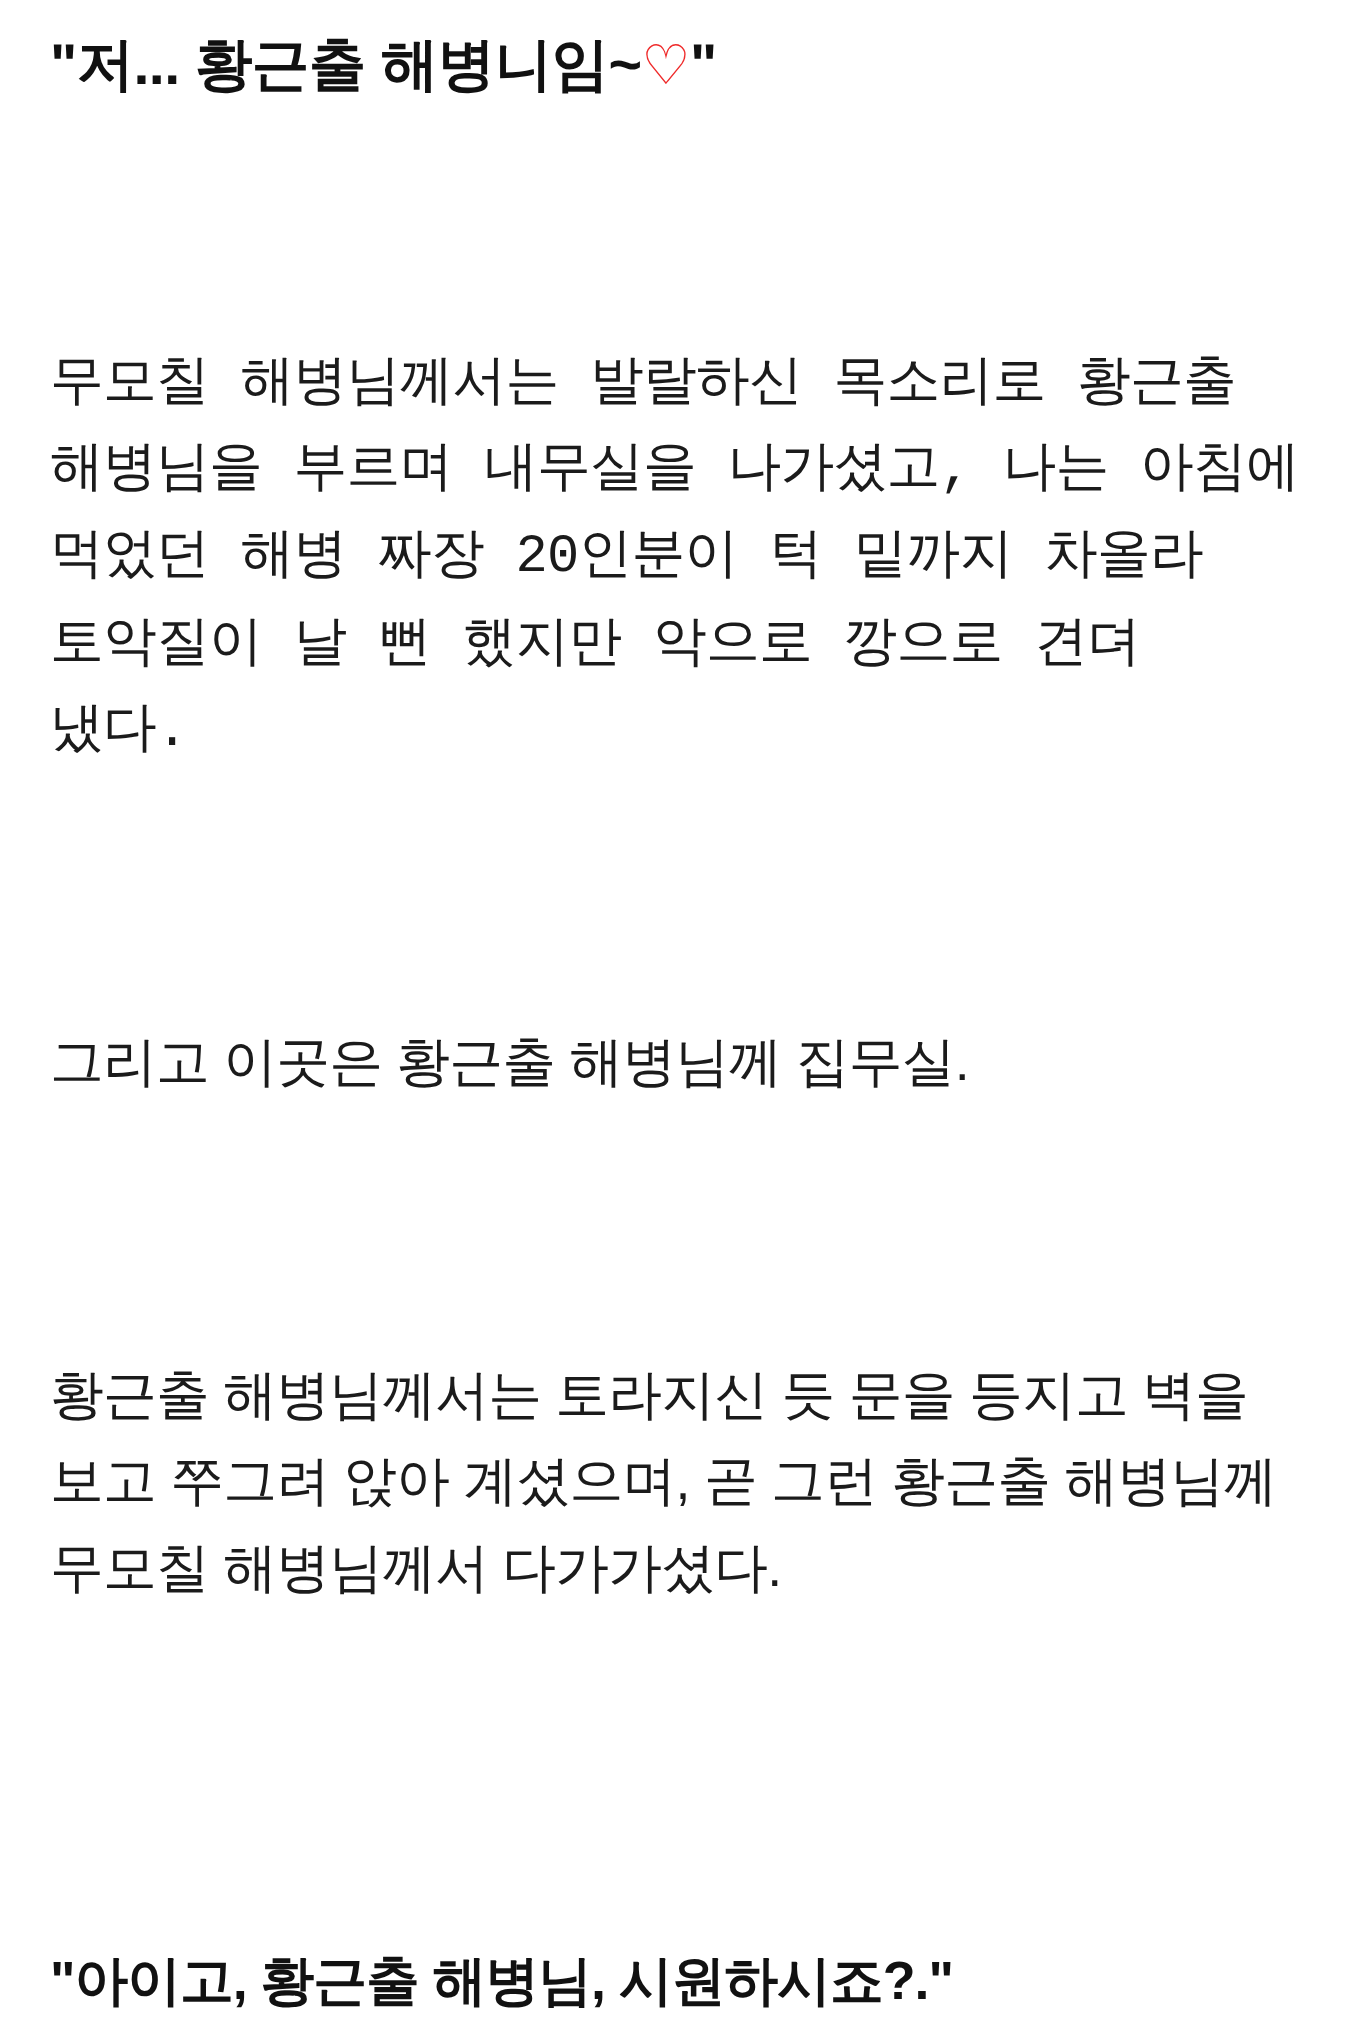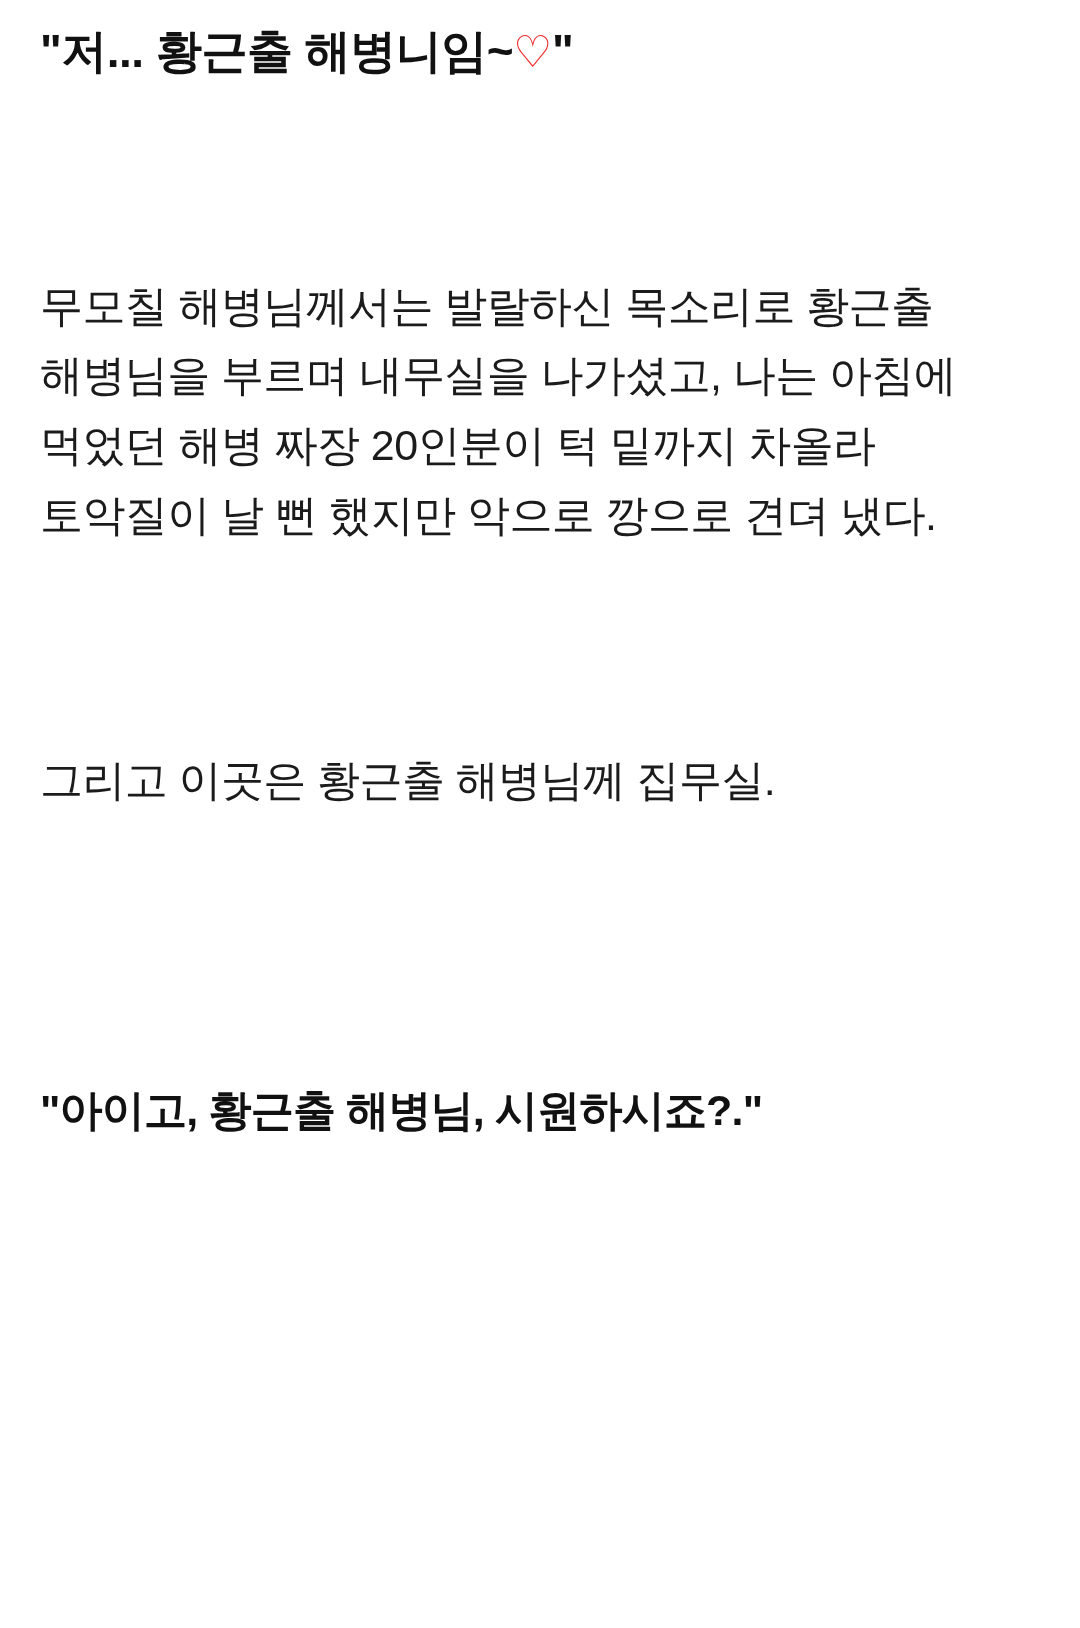--- a/index.html
+++ b/index.html
@@ -39,21 +39,21 @@
   }
   .para {
     font-size: 43px;
     line-height: 1.62;
     letter-spacing: -0.6px;
     color: #1b1b1b;
     margin: 0;
     font-weight: 400;
     word-break: keep-all;
   }
-  .block-1 { margin-top: 190px; }
+  .block-1 { margin-top: 190px; font-family: Liberation Mono, monospace; }
   .block-2 { margin-top: 196px; }
   .block-3 { margin-top: 196px; }
   .quote-line {
     font-size: 43px;
     font-weight: 700;
     line-height: 1.5;
     letter-spacing: -0.8px;
     color: #111111;
     margin: 0;
     margin-top: 262px;
@@ -64,16 +64,17 @@
 <body>
 
 <div class="page">
 
   <h1 class="heading"><span>"저... 황근출 해병니임~</span><span class="heart" style="color: rgb(239, 43, 43);">♡</span><span>"</span></h1>
 
   <p class="para block-1">무모칠 해병님께서는 발랄하신 목소리로 황근출 해병님을 부르며 내무실을 나가셨고, 나는 아침에 먹었던 해병 짜장 20인분이 턱 밑까지 차올라 토악질이 날 뻔 했지만 악으로 깡으로 견뎌 냈다.</p>
 
   <p class="para block-2">그리고 이곳은 황근출 해병님께 집무실.</p>
 
+  <p class="para block-3">황근출 해병님께서는 토라지신 듯 문을 등지고 벽을 보고 쭈그려 앉아 계셨으며, 곧 그런 황근출 해병님께 무모칠 해병님께서 다가가셨다.</p>
 
   <p class="quote-line">"아이고, 황근출 해병님, 시원하시죠?."</p>
 
 </div>
 
 </body></html>

